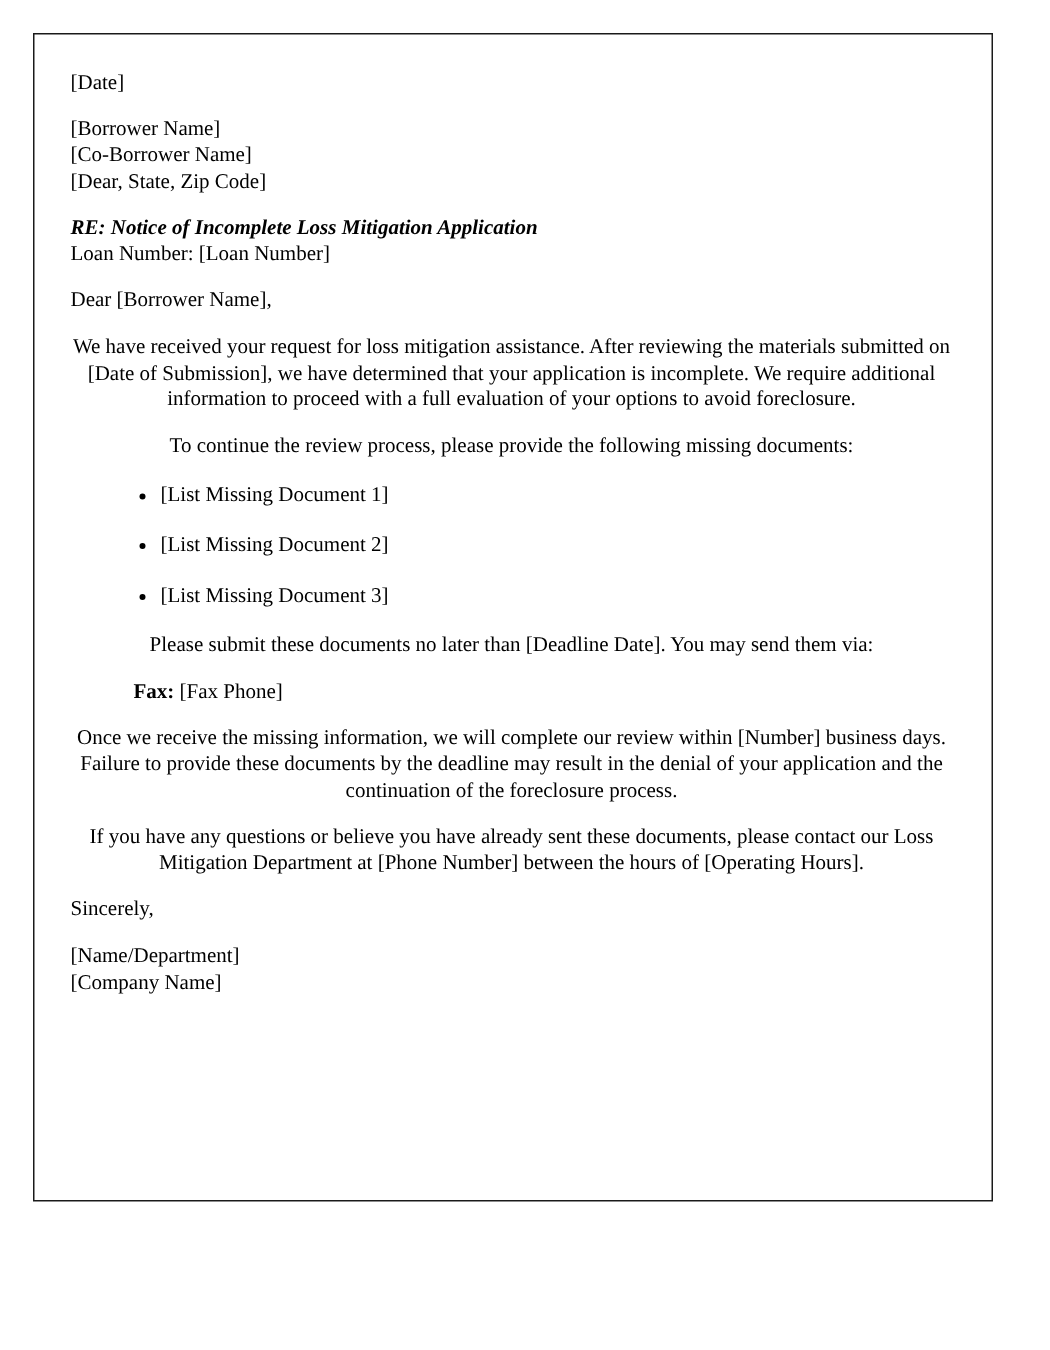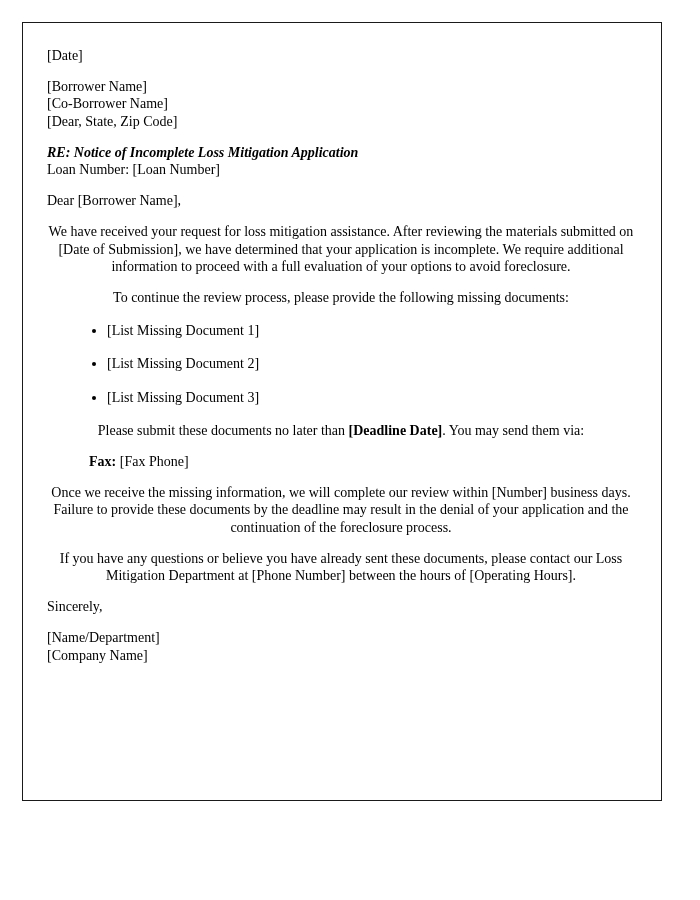--- a/index.html
+++ b/index.html
@@ -72,21 +72,21 @@
   }
 
   .contact-block .line {
     line-height: 17.2px;
   }
   .lbl {
     font-weight: bold;
     margin-left: 42px;
   }
   .b {
-    font-weight: bold;
+    font-weight: normal;
   }
 </style>
 </head>
 <body>
 
 <div class="page-sheet">
   <div class="letter-body">
 
     <div class="blk">
       <span class="line">[Date]</span>

